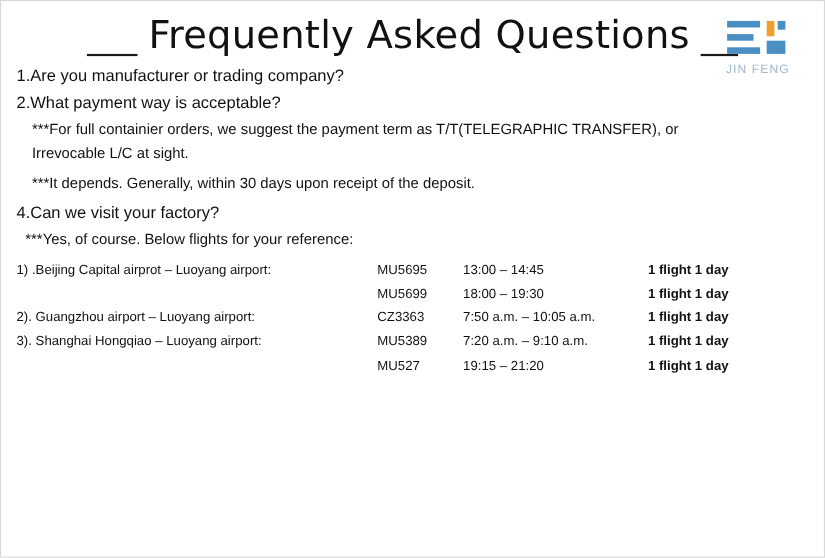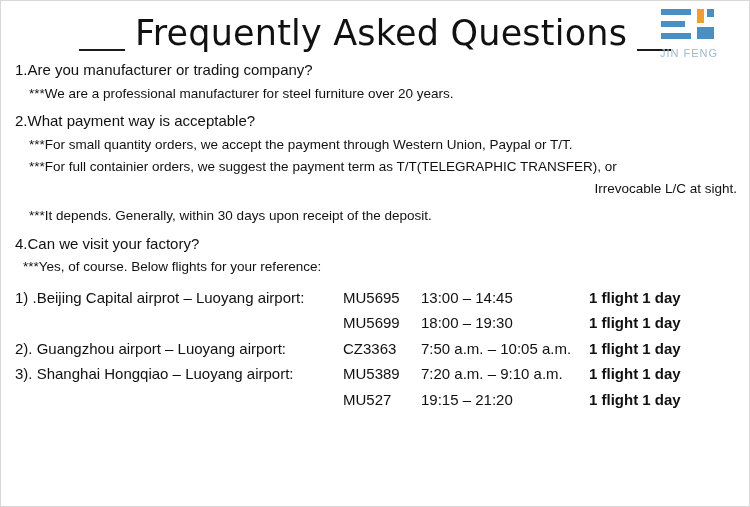--- a/index.html
+++ b/index.html
@@ -51,21 +51,21 @@
     font-weight: 400;
     letter-spacing: 0.2px;
     color: #111111;
     white-space: nowrap;
     line-height: 1;
   }
   
   .logo {
     position: absolute;
     right: 12px;
-    top: 6px;
+    top: 16px;
     width: 96px;
     height: 58px;
   }
   .logo-mark {
     position: absolute;
     left: 18px;
     top: 0;
     width: 58px;
     height: 38px;
   }
@@ -97,30 +97,29 @@
     margin: 0 0 9px 0;
     padding-left: 14px;
     line-height: 1.35;
   }
   .a.tight {
     margin-bottom: 4px;
   }
   .a.cont {
     padding-left: 14px;
     margin-bottom: 9px;
-    text-align: right;
   }
   .a.small-indent {
     padding-left: 8px;
   }
   
   .flights {
     margin-top: 4px;
     border-collapse: collapse;
-    font-size: 15px;
+    font-size: 12px;
     color: #111111;
   }
   .flights td {
     padding: 2px 0 4px 0;
     vertical-align: top;
     line-height: 1.3;
     white-space: nowrap;
   }
   .col-route {
     width: 324px;
@@ -159,26 +158,24 @@
         <rect x="38" y="20" width="17" height="12" fill="#4a8fc4"></rect>
       </svg>
       <div class="logo-text">JIN FENG</div>
     </div>
   </div>
 
   <div class="content">
 
     <div>
       <p class="q">1.Are you manufacturer or trading company?</p>
-      <p class="a">***We are a professional manufacturer for steel furniture over 20 years.</p>
     </div>
 
     <div>
       <p class="q">2.What payment way is acceptable?</p>
-      <p class="a tight">***For small quantity orders, we accept the payment through Western Union, Paypal or T/T.</p>
       <p class="a tight">***For full containier orders, we suggest the payment term as T/T(TELEGRAPHIC TRANSFER), or</p>
       <p class="a cont">Irrevocable L/C at sight.</p>
     </div>
 
     <div>
       <p class="a">***It depends. Generally, within 30 days upon receipt of the deposit.</p>
     </div>
 
     <div>
       <p class="q">4.Can we visit your factory?</p>

